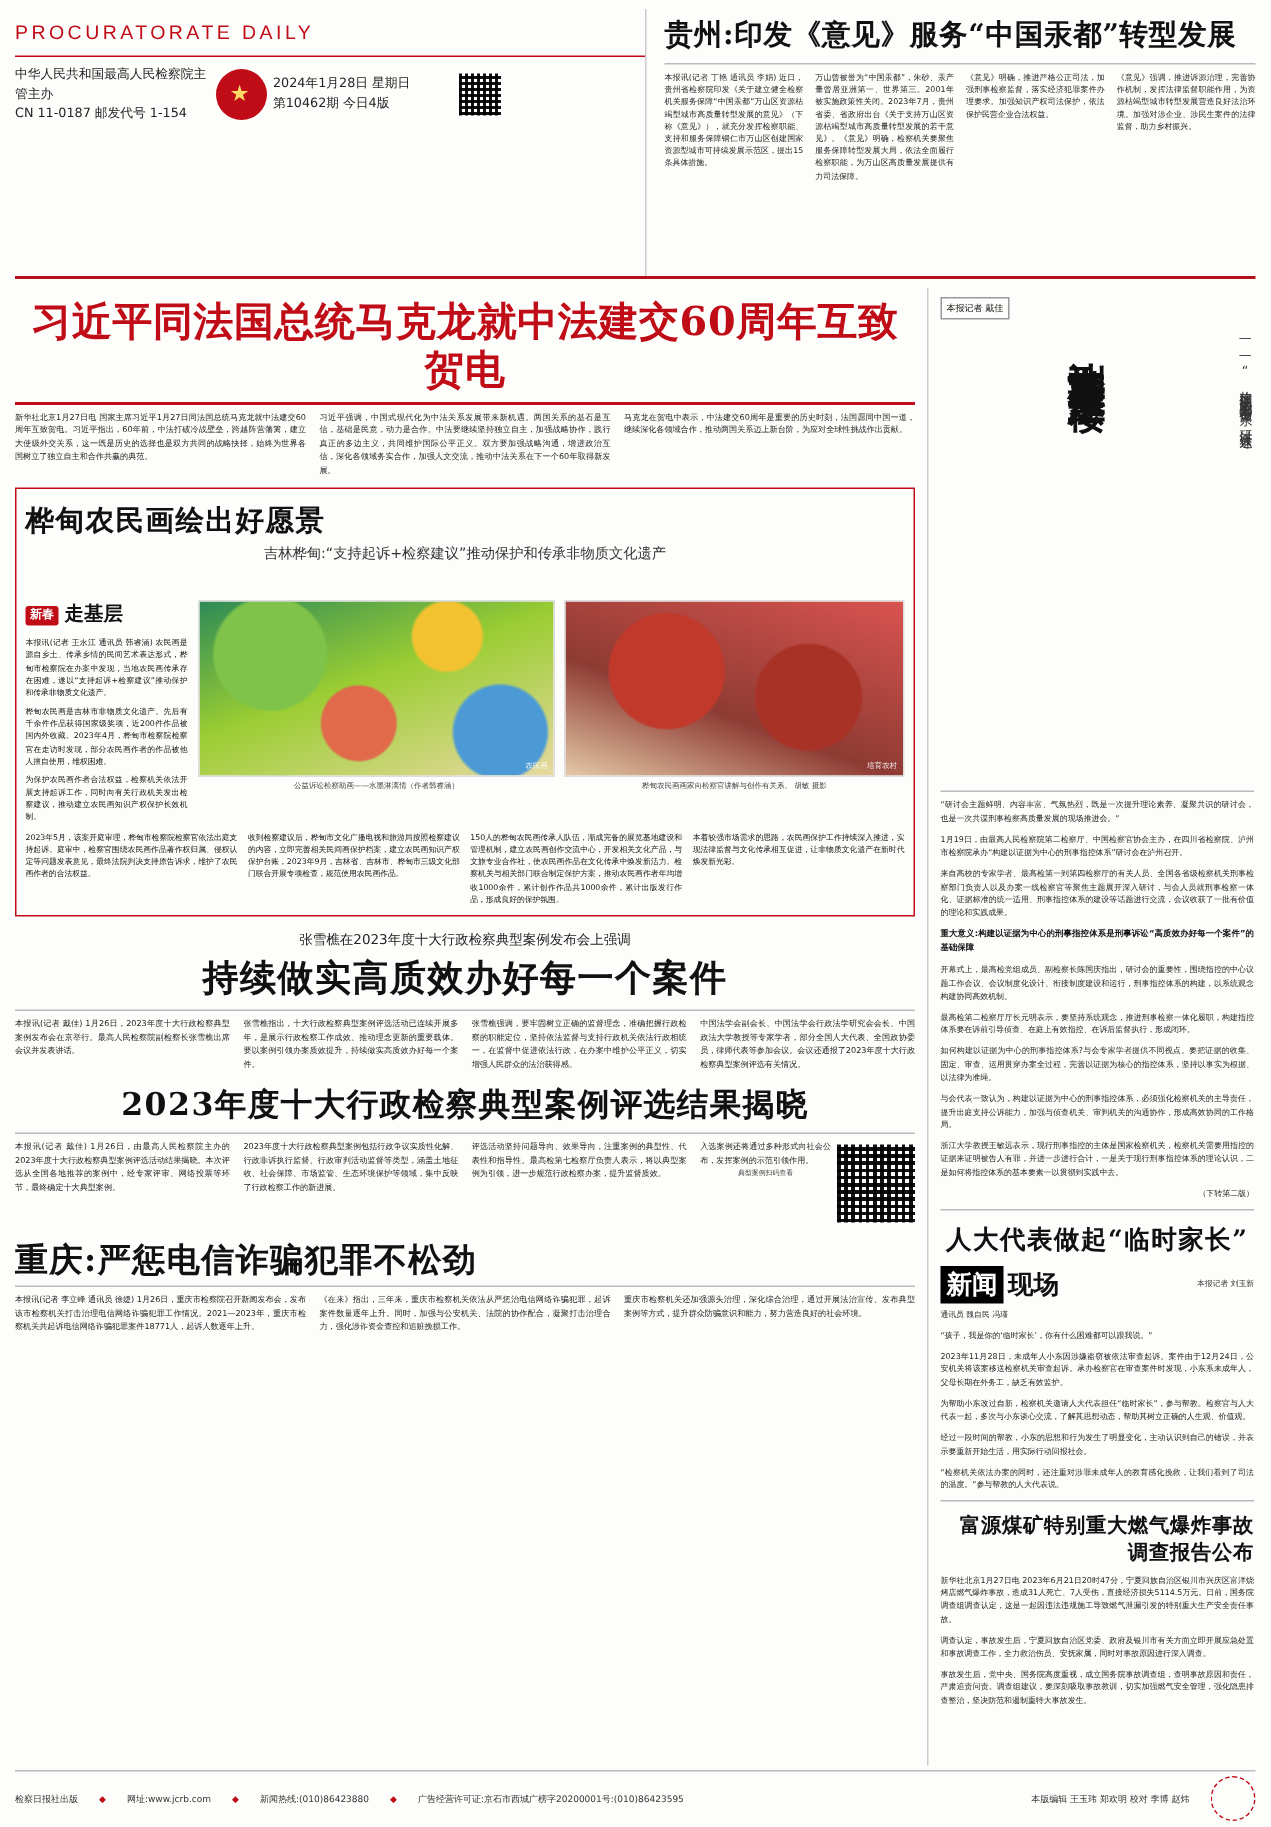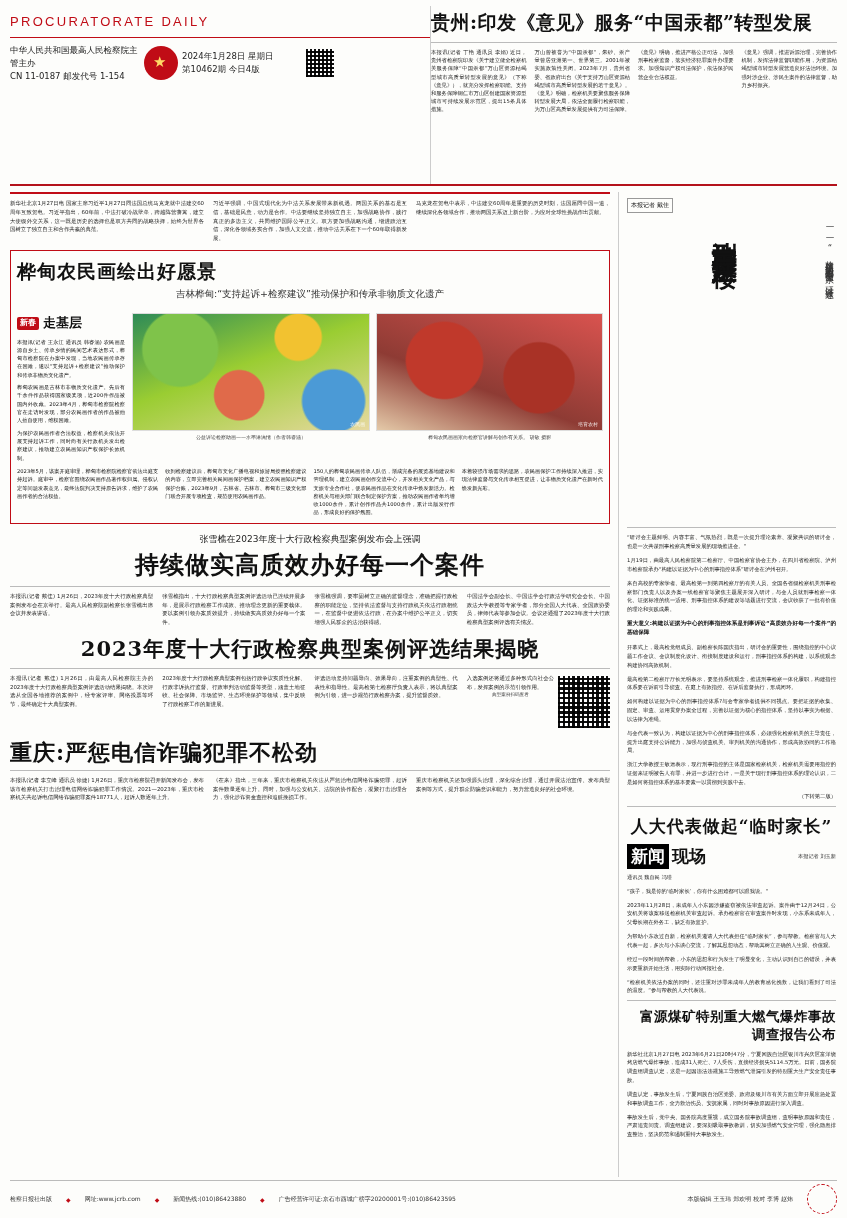--- a/index.html
+++ b/index.html
@@ -26,21 +26,21 @@
   .mh-rule { border-top:1px solid #c00c16; margin-top:8px; }
   .mh-meta { display:flex; align-items:center; gap:4px; margin-top:6px; font-size:8.5px; color:#222; }
   .mh-meta .col { line-height:1.5; }
   .emblem { width:34px; height:34px; border-radius:50%; background:#c00c16; position:relative; flex:0 0 auto; }
   .emblem:after{ content:"★"; position:absolute; color:#ffd966; font-size:15px; left:9px; top:7px; }
   .qr { width:28px;height:28px;background:
      repeating-linear-gradient(90deg,#111 0 2px,#fff 2px 4px),
      repeating-linear-gradient(0deg,#111 0 2px,transparent 2px 4px);
      background-blend-mode:multiply; }
 
-  .mh-right { flex:1; border-left:1px solid #ccc; }
+  .mh-right { flex:1; padding-left:12px; border-left:1px solid #ccc; }
   .mh-head {
     font-family:"DejaVu Serif","Liberation Serif",serif;
     font-weight:bold; font-size:19px; color:#111; letter-spacing:0.5px;
     padding:4px 0 6px; border-bottom:1px solid #bbb;
   }
   .mh-cols { display:flex; gap:8px; margin-top:5px; }
   .mh-cols .c { flex:1; font-size:5.3px; line-height:1.55; text-align:justify; color:#222; }
 
   
   .body { display:flex; gap:8px; margin-top:6px; height:985px; }
@@ -58,21 +58,21 @@
   .cols3 { display:flex; gap:9px; margin-top:5px; }
   .cols3 .c { flex:1; font-size:5.4px; line-height:1.62; text-align:justify; color:#222; }
 
   
   .feature { border:1.6px solid #c00c16; padding:6px; margin-top:7px; }
   .feature h2 {
     margin:2px 0 3px; 
     font-family:"DejaVu Serif","Liberation Serif",serif;
     font-size:19px; font-weight:bold; letter-spacing:1px;
   }
-  .feature h3 { margin:0 0 12px; text-align:center; font-size:9.5px; color:#333; font-weight:normal; }
+  .feature h3 { margin:0 0 24px; text-align:center; font-size:9.5px; color:#333; font-weight:normal; }
   .feature-body { display:flex; gap:7px; }
   .fb-col { width:108px; font-size:5.2px; line-height:1.6; text-align:justify; }
   .badge-row { display:flex; align-items:center; gap:4px; margin-bottom:4px; }
   .badge { background:#c00c16; color:#fff; font-size:8px; font-weight:bold; padding:2px 3px; border-radius:2px; line-height:1.1; text-align:left; }
   .badge-txt { font-family:"DejaVu Serif",serif; font-weight:bold; font-size:13px; }
   .photos { flex:1; }
   .ph-row { display:flex; gap:6px; }
   .photo { height:118px; border:1px solid #ddd; position:relative; overflow:hidden; }
   .photo.p1 { flex:1.05;
     background:
@@ -180,20 +180,21 @@
         <div class="c">《意见》明确，推进严格公正司法，加强刑事检察监督，落实经济犯罪案件办理要求。加强知识产权司法保护，依法保护民营企业合法权益。</div>
         <div class="c">《意见》强调，推进诉源治理，完善协作机制，发挥法律监督职能作用，为资源枯竭型城市转型发展营造良好法治环境。加强对涉企业、涉民生案件的法律监督，助力乡村振兴。</div>
       </div>
     </div>
   </div>
 
   <div class="body">
 
     <div class="left">
 
+      <div class="headline-main">习近平同法国总统马克龙就中法建交60周年互致贺电</div>
       <div class="rule-red"></div>
       <div class="cols3">
         <div class="c">新华社北京1月27日电 国家主席习近平1月27日同法国总统马克龙就中法建交60周年互致贺电。习近平指出，60年前，中法打破冷战壁垒，跨越阵营藩篱，建立大使级外交关系，这一既是历史的选择也是双方共同的战略抉择，始终为世界各国树立了独立自主和合作共赢的典范。</div>
         <div class="c">习近平强调，中国式现代化为中法关系发展带来新机遇。两国关系的基石是互信，基础是民意，动力是合作。中法要继续坚持独立自主，加强战略协作，践行真正的多边主义，共同维护国际公平正义。双方要加强战略沟通，增进政治互信，深化各领域务实合作，加强人文交流，推动中法关系在下一个60年取得新发展。</div>
         <div class="c">马克龙在贺电中表示，中法建交60周年是重要的历史时刻，法国愿同中国一道，继续深化各领域合作，推动两国关系迈上新台阶，为应对全球性挑战作出贡献。</div>
       </div>
 
       <div class="feature">
         <h2>桦甸农民画绘出好愿景</h2>
         <h3>吉林桦甸:“支持起诉+检察建议”推动保护和传承非物质文化遗产</h3>

